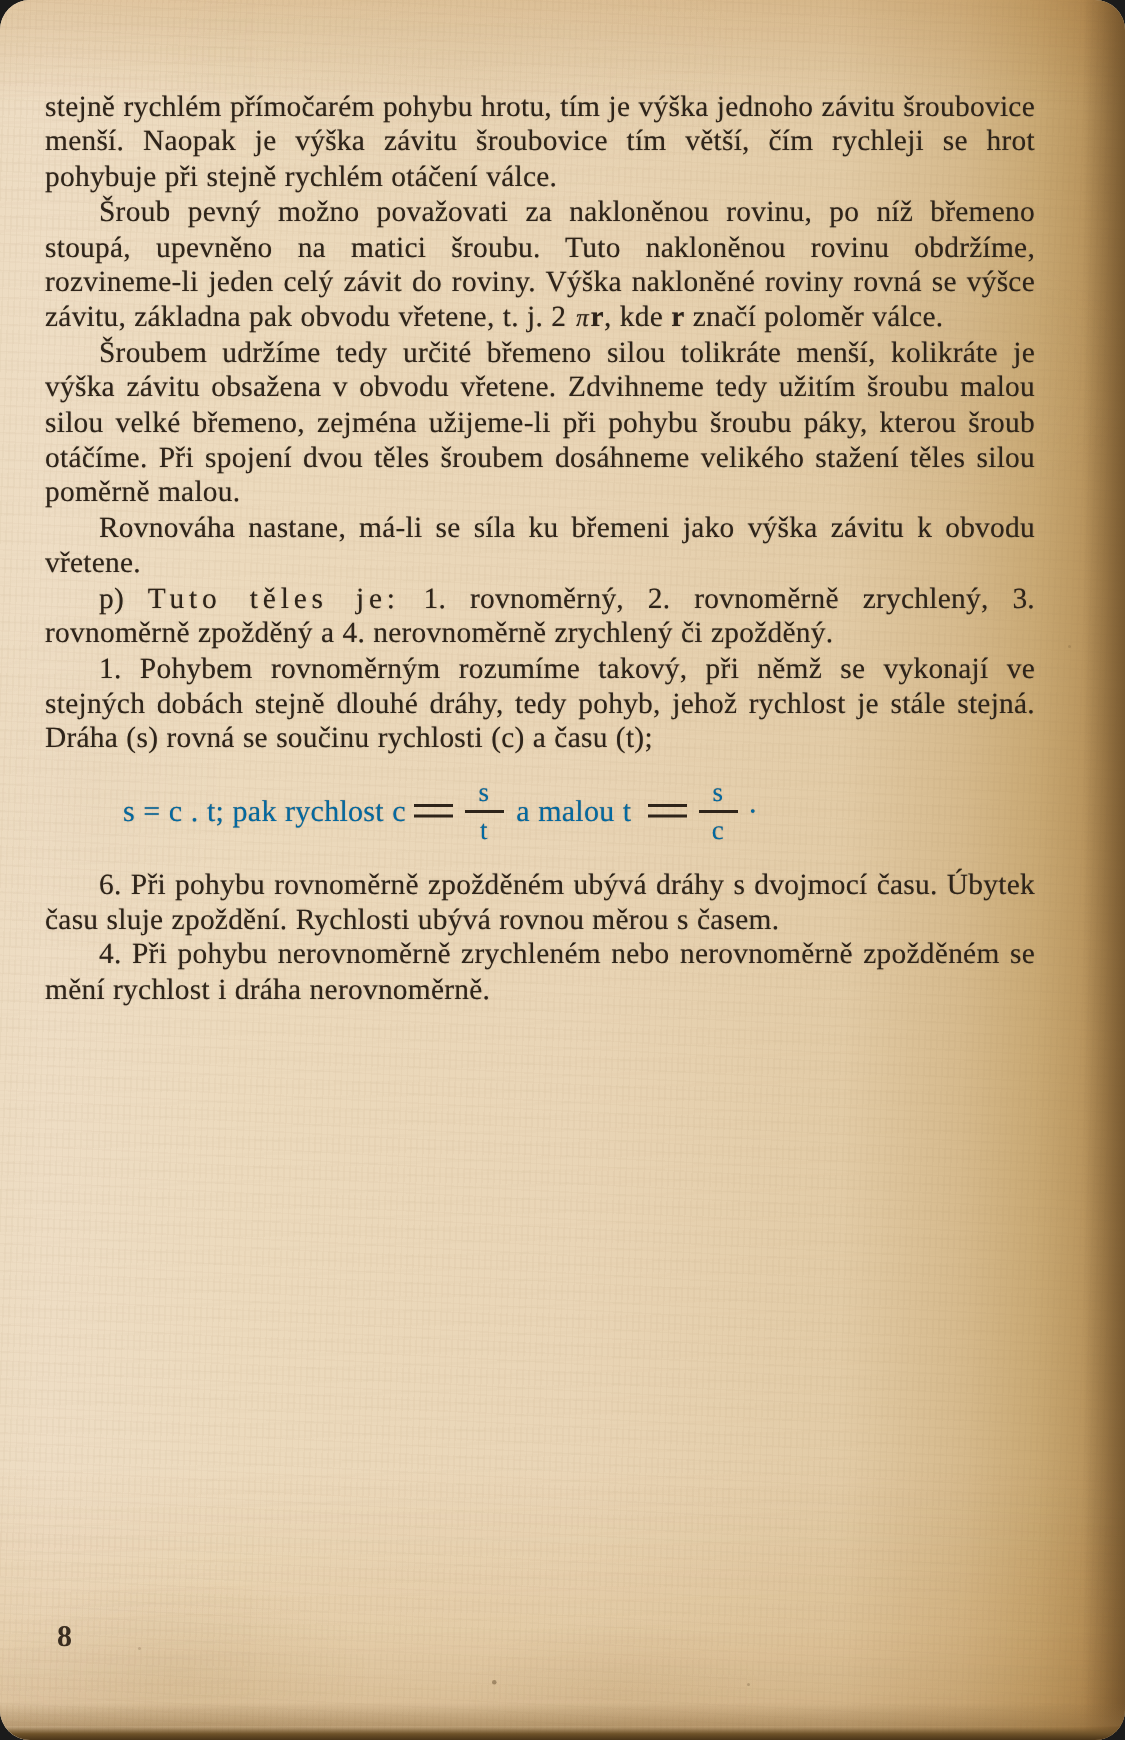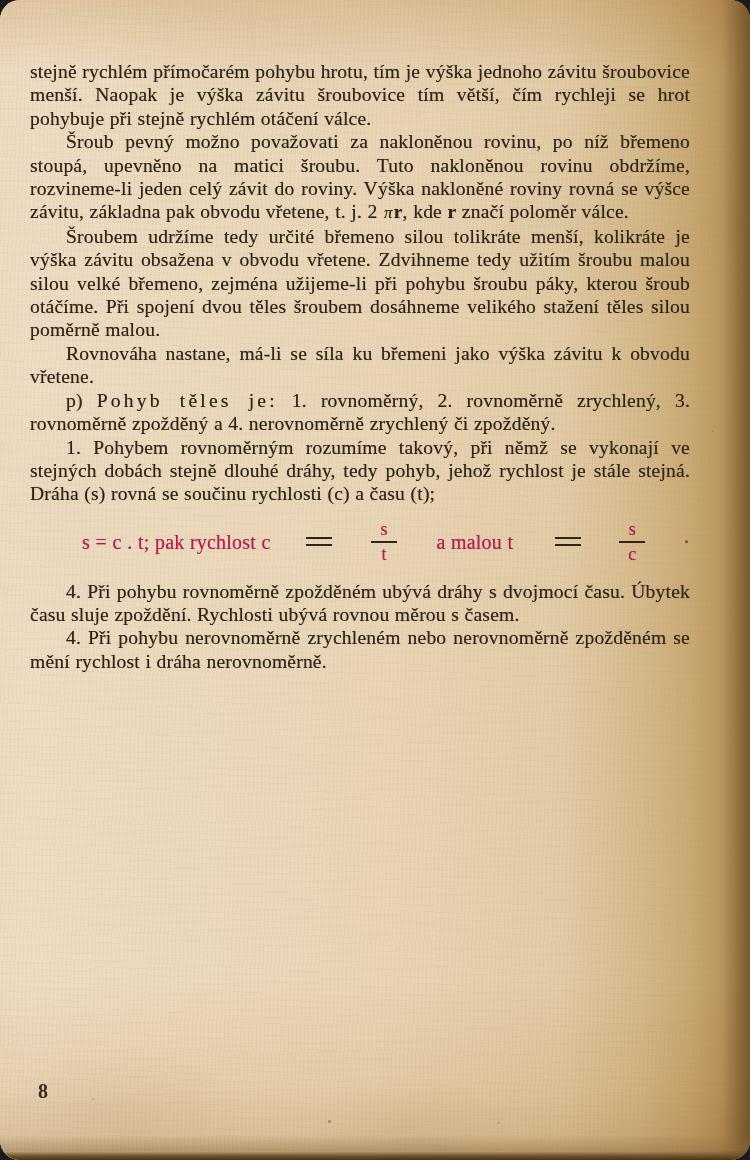--- a/index.html
+++ b/index.html
@@ -132,24 +132,24 @@
     padding: 0 1px;
   }
 
   
   .formula {
     margin: 14px 0 16px 0;
     padding-left: 52px;
     font-size: 20px;
     display: flex;
     align-items: center;
-    justify-content: space-between;
+    justify-content: flex-start;
     gap: 0;
     line-height: 1;
-    color: #be185d;
+    color: #0369a1;
   }
   .formula .tok {
     white-space: pre;
   }
   .eqq {
     display: inline-block;
     width: 26px;
     height: 11px;
     position: relative;
     margin: 0 5px;
@@ -222,21 +222,21 @@
 
     <p class="p-first">stejně rychlém přímočarém pohybu hrotu, tím je výška jednoho závitu šroubovice menší. Naopak je výška závitu šroubovice tím větší, čím rychleji se hrot pohybuje při stejně rychlém otáčení válce.</p>
 
 
     <p class="p-indent"><span>Šroub pevný možno považovati za nakloněnou rovinu, po níž břemeno stoupá, upevněno na matici šroubu. Tuto nakloněnou rovinu obdržíme, rozvineme-li jeden celý závit do roviny. Výška nakloněné roviny rovná se výšce závitu, základna pak obvodu vřetene, t. j. 2 </span><span class="pi">π</span><b class="bold-r">r</b><span>, kde </span><b class="bold-r">r</b><span> značí poloměr válce.</span></p>
 
     <p class="p-indent">Šroubem udržíme tedy určité břemeno silou tolikráte menší, kolikráte je výška závitu obsažena v obvodu vřetene. Zdvihneme tedy užitím šroubu malou silou velké břemeno, zejména užijeme-li při pohybu šroubu páky, kterou šroub otáčíme. Při spojení dvou těles šroubem dosáhneme velikého stažení těles silou poměrně malou.</p>
 
     <p class="p-indent">Rovnováha nastane, má-li se síla ku břemeni jako výška závitu k obvodu vřetene.</p>
 
-    <p class="p-indent"><span>p) </span><span class="sperr">Pohyb těles je:</span><span> 1. rovnoměrný, 2. rovnoměrně zrychlený, 3. rovnoměrně zpožděný a 4. nerovnoměrně zrychlený či zpožděný.</span></p>
+    <p class="p-indent"><span>p) </span><span class="sperr">Tuto těles je:</span><span> 1. rovnoměrný, 2. rovnoměrně zrychlený, 3. rovnoměrně zpožděný a 4. nerovnoměrně zrychlený či zpožděný.</span></p>
 
     <p class="p-indent">1. Pohybem rovnoměrným rozumíme takový, při němž se vykonají ve stejných dobách stejně dlouhé dráhy, tedy pohyb, jehož rychlost je stále stejná. Dráha (s) rovná se součinu rychlosti (c) a času (t);</p>
 
     <div class="formula">
       <span class="tok">s = c . t; pak rychlost c</span>
       <span class="eqq"></span>
       <span class="frac">
         <span class="num">s</span>
         <span class="bar"></span>
         <span class="den">t</span>
@@ -245,21 +245,21 @@
       <span class="eqq"></span>
       <span class="frac">
         <span class="num">s</span>
         <span class="bar"></span>
         <span class="den">c</span>
       </span>
       <span class="tok period-dot">·</span>
     </div>
 
 
-    <p class="p-indent">4. Při pohybu rovnoměrně zpožděném ubývá dráhy s dvojmocí času. Úbytek času sluje zpoždění. Rychlosti ubývá rovnou měrou s časem.</p>
+    <p class="p-indent">6. Při pohybu rovnoměrně zpožděném ubývá dráhy s dvojmocí času. Úbytek času sluje zpoždění. Rychlosti ubývá rovnou měrou s časem.</p>
 
     <p class="p-indent">4. Při pohybu nerovnoměrně zrychleném nebo nerovnoměrně zpožděném se mění rychlost i dráha nerovnoměrně.</p>
 
   </div>
 
   <div class="folio">8</div>
 
 </div>
 
 </body></html>

